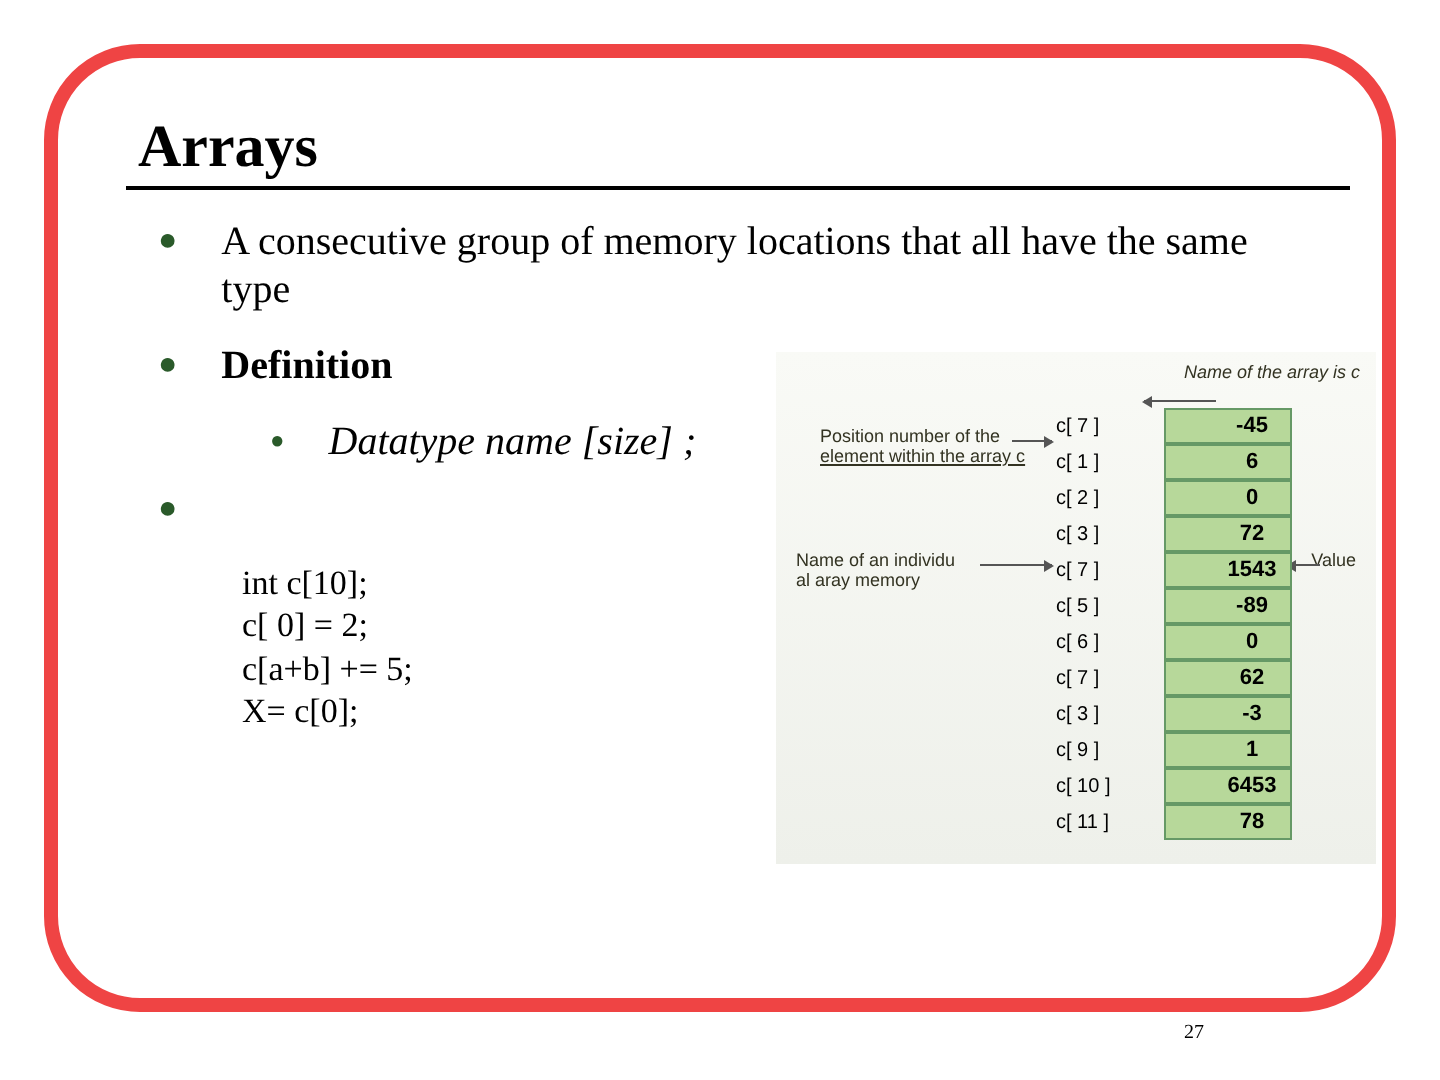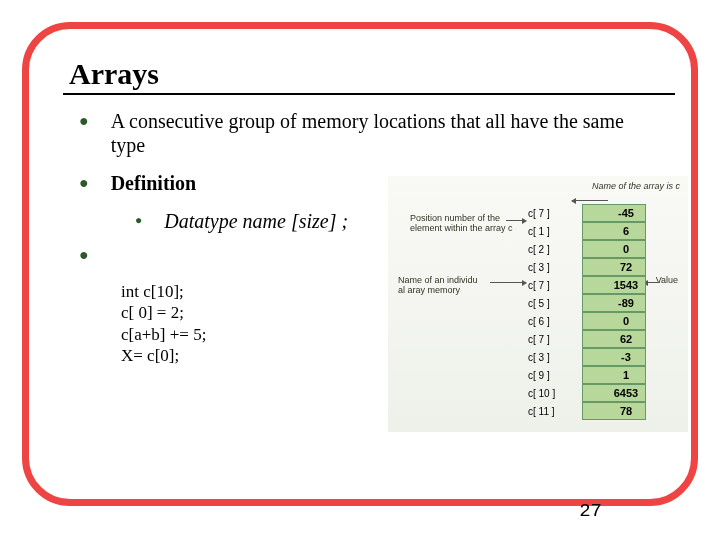--- a/index.html
+++ b/index.html
@@ -144,22 +144,22 @@
     color: #000;
     box-sizing: border-box;
     margin-top: -1px;
     padding-left: 24px;
   }
   .figure .row:first-child .cell { margin-top: 0; }
   .pagenum {
     position: absolute;
     right: 118px;
     bottom: 18px;
-    font-size: 19px;
-    font-family: Liberation Mono, monospace;
+    font-size: 10px;
+    font-family: Liberation Serif, serif;
     margin-left: 20px;
   }
 </style>
 </head>
 <body>
 
 <div class="slide">
   <div class="frame">
 
     <div class="title">Arrays</div>
@@ -194,21 +194,21 @@
       </div>
 
     </div>
   </div>
 
   <div class="figure">
     <div class="caption" style="right:8px; top:6px;font-style:italic;">Name of the array is c</div>
     <div class="arrow-h rev" style="left:184px; top:24px; width:36px;"></div>
 
     <div class="caption" style="left:22px; top:38px;">Position number of the</div>
-    <div class="caption" style="left:22px; top:48px;">element within the array c</div>
+    <div class="caption" style="left:22px; top:48px;text-decoration:underline;">element within the array c</div>
     <div class="arrow-h" style="left:118px; top:44px; width:20px;"></div>
 
     <div class="caption" style="left:10px; top:100px;">Name of an individu</div>
     <div class="caption" style="left:10px; top:110px;">al aray memory</div>
     <div class="arrow-h" style="left:102px; top:106px; width:36px;"></div>
 
     <div class="caption" style="right:10px; top:100px;">Value</div>
     <div class="arrow-h rev" style="left:256px; top:106px; width:16px;"></div>
 
     <div class="table">

